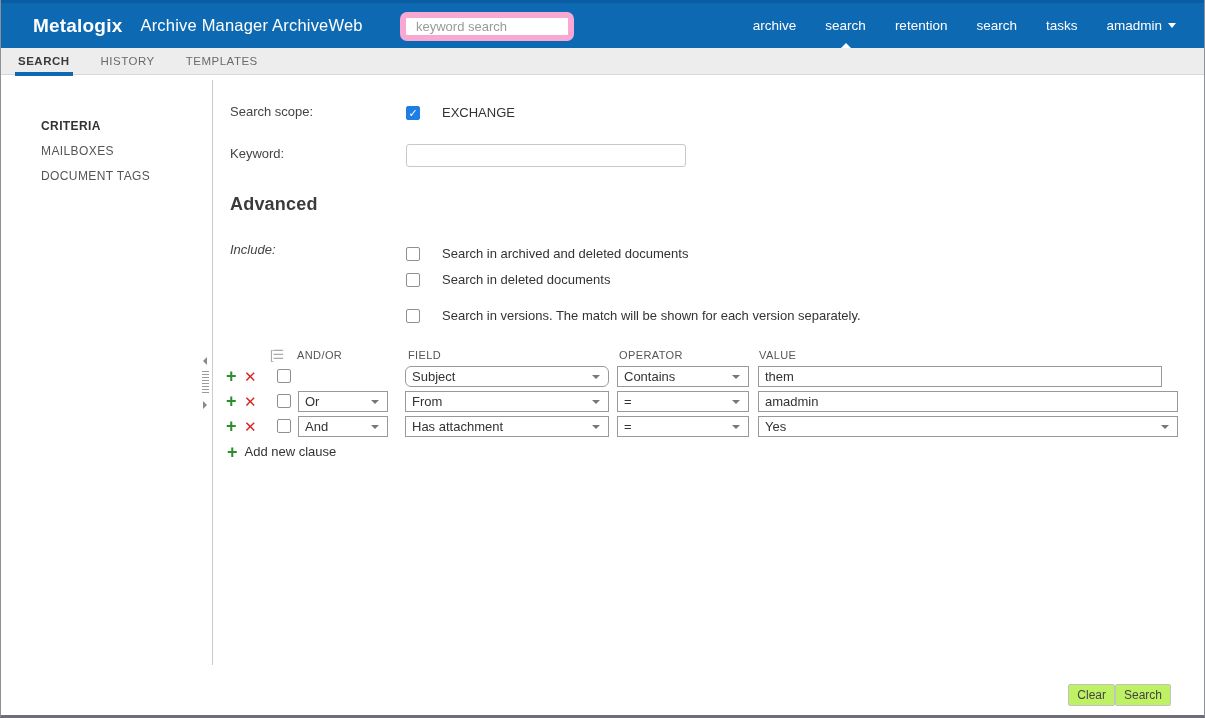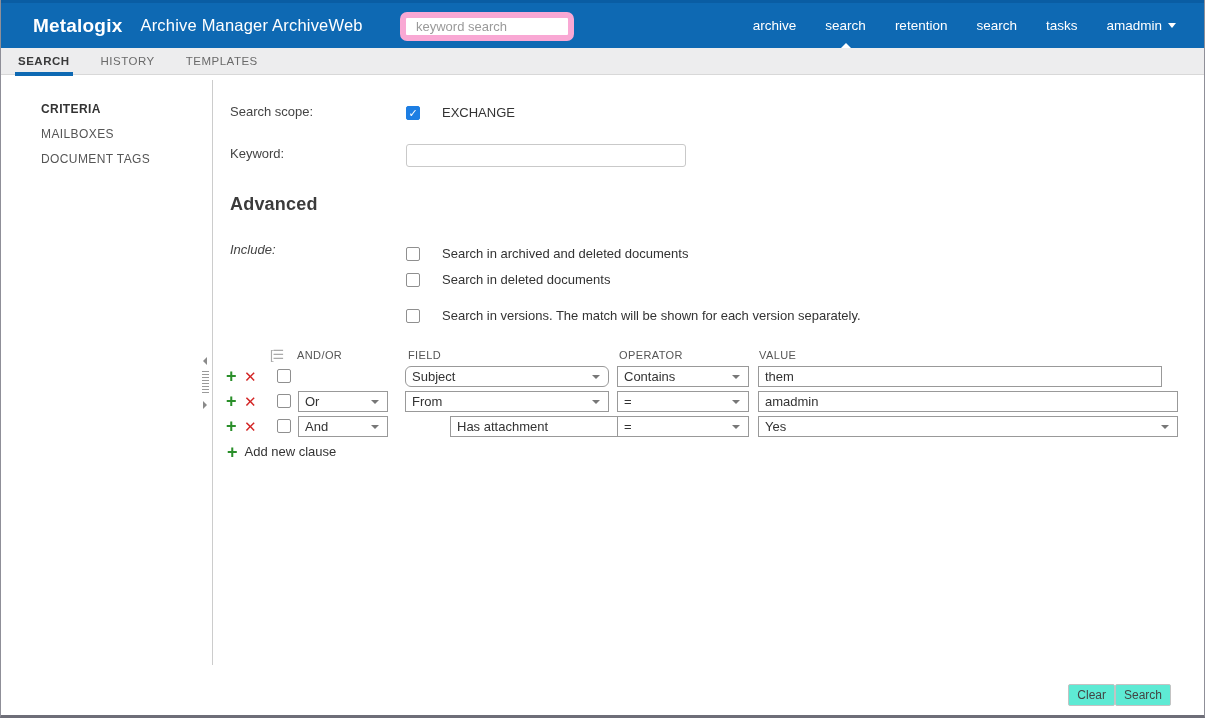--- a/index.html
+++ b/index.html
@@ -42,21 +42,21 @@
   }
   .tab {
     position:relative; height:27px; display:flex; align-items:center; padding:0 3px;
     margin-right:25px; font-size:11.5px; letter-spacing:0.5px; color:#6a6a6a; cursor:pointer;
   }
   .tab.active { color:#3a3a3a; font-weight:bold; }
   .tab.active .tab-underline {
     position:absolute; left:0; right:0; bottom:-1px; height:4px; background:#0e69b3;
   }
   
-  .sidebar { position:absolute; left:0; top:70px; width:211px; }
+  .sidebar { position:absolute; left:0; top:87px; width:211px; }
   .side-item { margin:0 0 13px 40px; font-size:12px; letter-spacing:0.4px; color:#555; cursor:pointer; line-height:12px; padding-top:0; }
   .side-item:first-child { margin-top:33px; }
   .side-item.active { color:#333; font-weight:bold; }
   .v-divider { position:absolute; left:211px; top:80px; width:1px; height:585px; background:#ccc; }
   .splitter { position:absolute; left:199px; top:357px; width:10px; height:52px; display:flex; flex-direction:column; align-items:center; cursor:col-resize; }
   .arr-left { width:0; height:0; border-top:4px solid transparent; border-bottom:4px solid transparent; border-right:4px solid #8a8a8a; }
   .grip { width:7px; height:26px; margin:6px 0;
     background:repeating-linear-gradient(to bottom,#9a9a9a 0 1px,transparent 1px 3px); }
   .arr-right { width:0; height:0; border-top:4px solid transparent; border-bottom:4px solid transparent; border-left:4px solid #8a8a8a; }
   
@@ -88,21 +88,21 @@
   }
   .hdr-lbl { position:absolute; font-size:11px; color:#555; letter-spacing:0.4px; }
   .plus { color:#2a8f2a; font-size:18px; font-weight:bold; line-height:18px; cursor:pointer; }
   .cross { color:#d32525; font-size:15px; font-weight:bold; line-height:18px; cursor:pointer; }
   .selall-icon { color:#aaa; font-size:13px; letter-spacing:-1px; }
   .advanced { font-size:18px; font-weight:600; color:#3b3b3b; letter-spacing:0.2px; }
   .addclause { cursor:pointer; }
   .addclause .lbl { margin-left:7px; color:#333; vertical-align:2px; }
   
   .btn {
-    position:absolute; top:684px; height:22px; background:#5eead4; border:1px solid #c3c3c3;
+    position:absolute; top:684px; height:22px; background:#bef264; border:1px solid #c3c3c3;
     border-radius:2px; font-size:12px; color:#444; padding:0 8px; cursor:pointer;
     font-family:"Liberation Sans",sans-serif;
   }
 </style>
 </head>
 <body>
 
 <div class="window">
 
   <div class="hdr">
@@ -206,21 +206,21 @@
         <div class="sel" style="left:179px; top:0; width:204px;"><span>From</span></div>
         <div class="sel" style="left:391px; top:0; width:132px;"><span>=</span></div>
         <input class="abs clause-input" style="left: 532px; top: 0px; width: 420px;" type="text" value="amadmin">
       </div>
 
       <div class="abs" style="left:0; top:69px; width:965px; height:21px;">
         <span class="abs plus" style="left:0; top:1px;">+</span>
         <span class="abs cross" style="left:18px; top:2px;">✕</span>
         <span class="abs cb" style="left:51px; top:3px;"></span>
         <div class="sel" style="left:72px; top:0; width:90px;"><span>And</span></div>
-        <div class="sel" style="left:179px; top:0; width:204px;margin-left:45px;"><span>Has attachment</span></div>
+        <div class="sel" style="left:179px; top:0; width:204px;"><span>Has attachment</span></div>
         <div class="sel" style="left:391px; top:0; width:132px;"><span>=</span></div>
         <div class="sel" style="left:532px; top:0; width:420px;"><span>Yes</span></div>
       </div>
 
       <div class="abs addclause" style="left:1px; top:96px;">
         <span class="plus">+</span><span class="lbl">Add new clause</span>
       </div>
     </div>
   </div>
 

